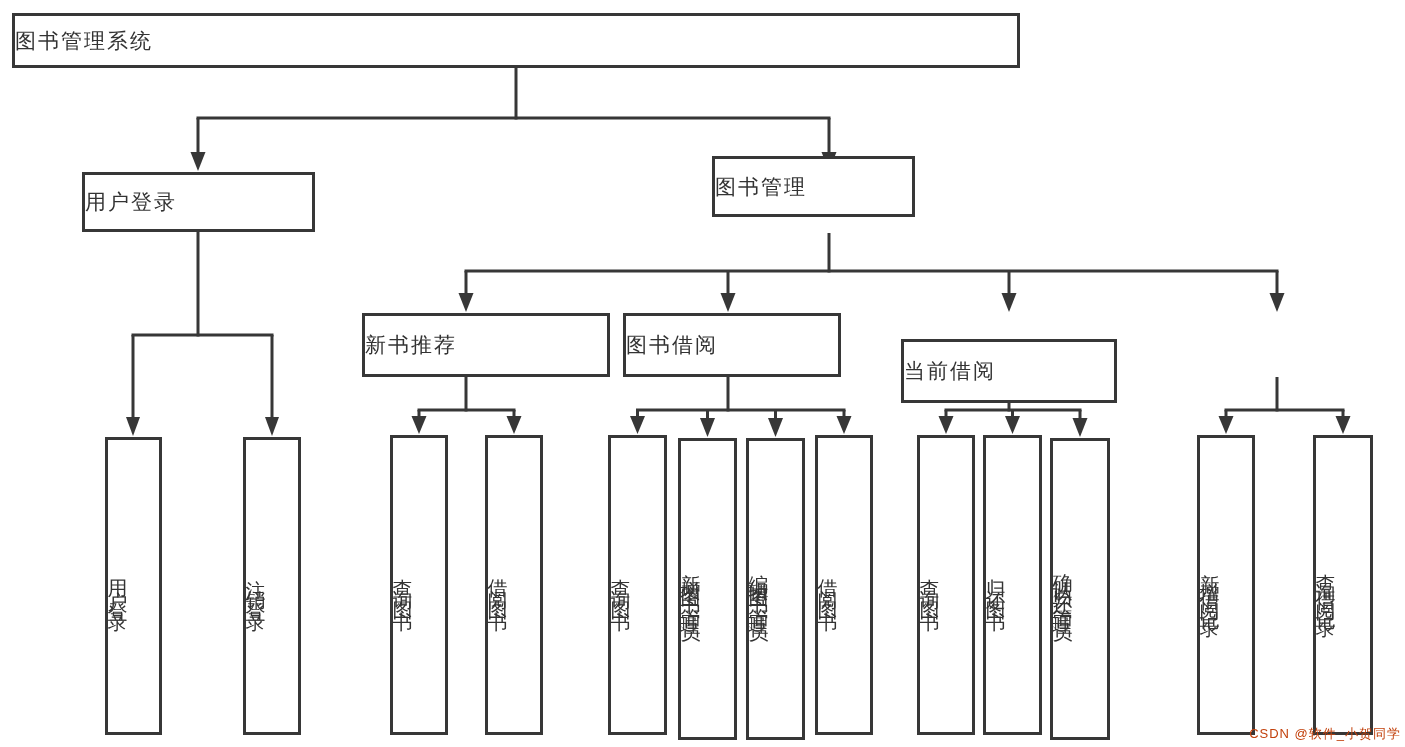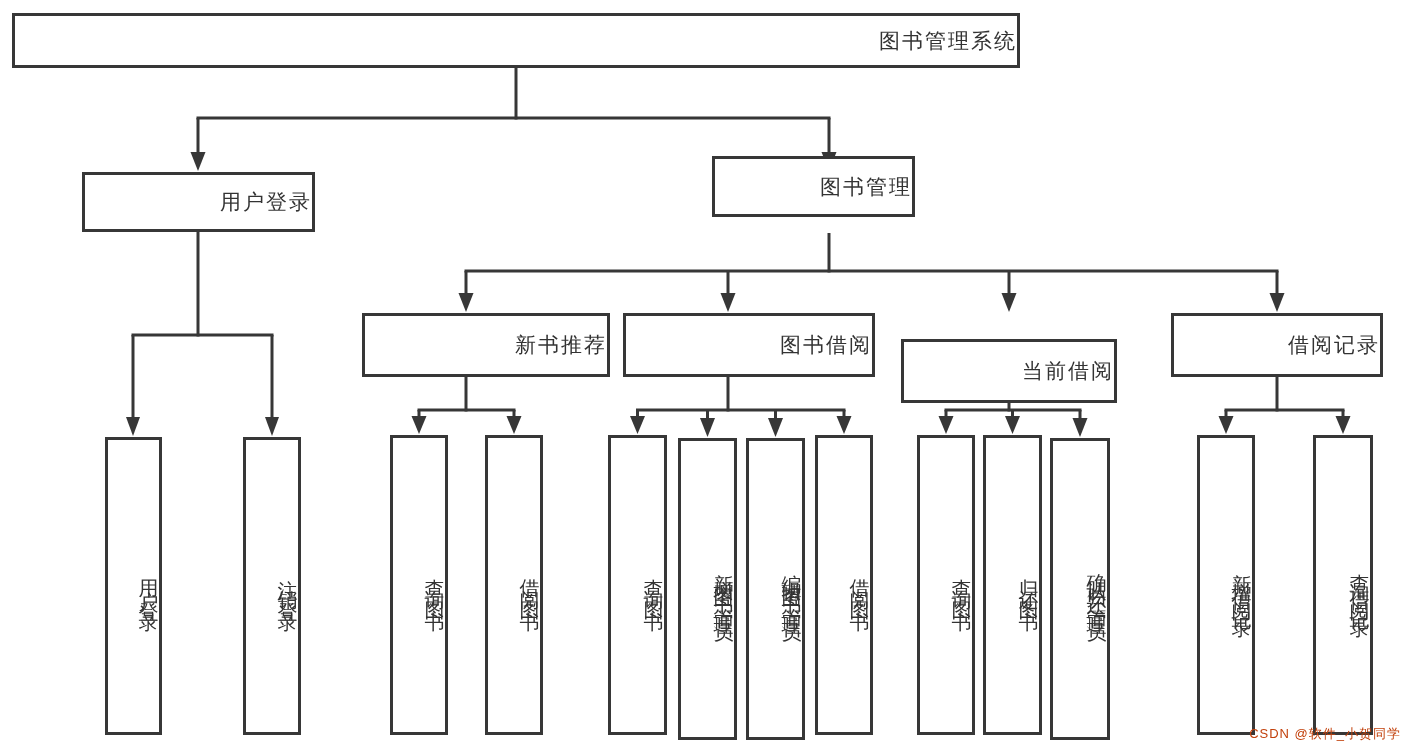--- a/index.html
+++ b/index.html
@@ -17,21 +17,21 @@
     width: 1405px; height: 747px;
     z-index: 1;
   }
   .node, .leaf {
     position: absolute;
     box-sizing: border-box;
     background: #ffffff;
     border: 3px solid #373737;
     display: flex;
     align-items: center;
-    justify-content: flex-end;
+    justify-content: flex-start;
     z-index: 2;
   }
   .node span {
     font-size: 21px;
     color: #333333;
     letter-spacing: 2px;
     white-space: nowrap;
   }
   .leaf span {
     writing-mode: vertical-lr;
@@ -142,29 +142,26 @@
   <div class="node" style="left:82px;top:172px;width:233px;height:60px;">
     <span>用户登录</span>
   </div>
   <div class="node" style="left:712px;top:156px;width:203px;height:61px;">
     <span>图书管理</span>
   </div>
 
   <div class="node" style="left:362px;top:313px;width:248px;height:64px;">
     <span>新书推荐</span>
   </div>
-  <div class="node" style="left:623px;top:313px;width:252px;height:64px;">
+  <div class="node" style="left:623px;top:313px;width:218px;height:64px;">
     <span>图书借阅</span>
   </div>
   <div class="node" style="left:901px;top:313px;width:216px;height:64px;margin-top:26px;">
     <span>当前借阅</span>
   </div>
-  <div class="node" style="left:1171px;top:313px;width:212px;height:64px;">
-    <span>借阅记录</span>
-  </div>
 
   <div class="leaf" style="left:105px;top:437px;width:57px;height:298px;">
     <span>用户登录</span>
   </div>
   <div class="leaf" style="left:243px;top:437px;width:58px;height:298px;">
     <span>注销登录</span>
   </div>
 
   <div class="leaf" style="left:390px;top:435px;width:58px;height:300px;">
     <span>查询图书</span>

